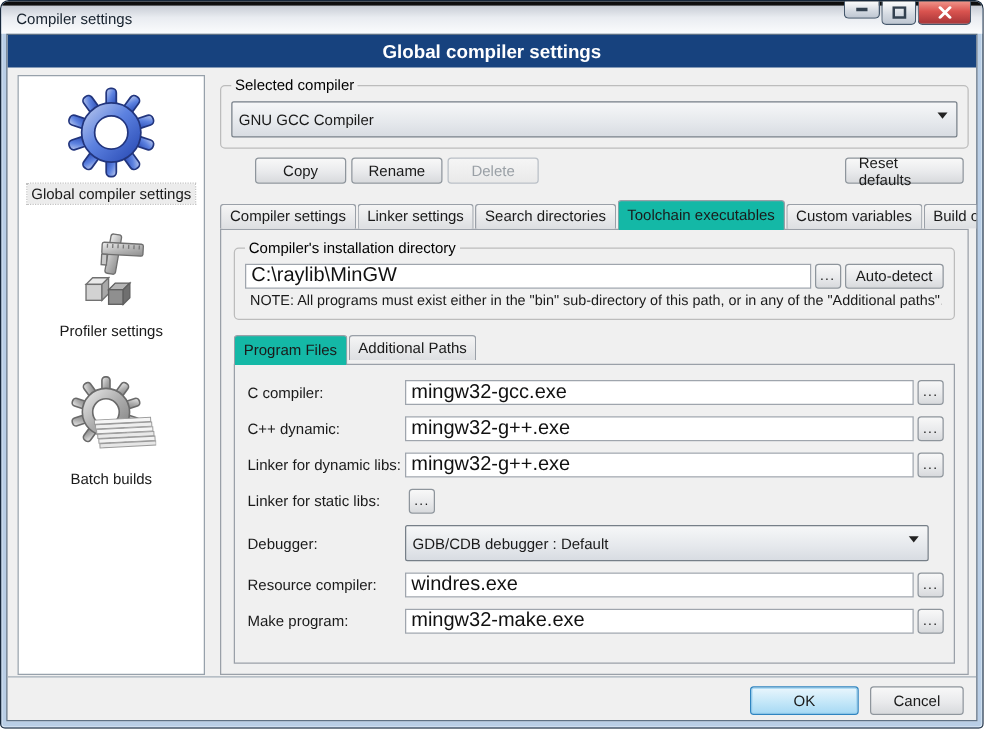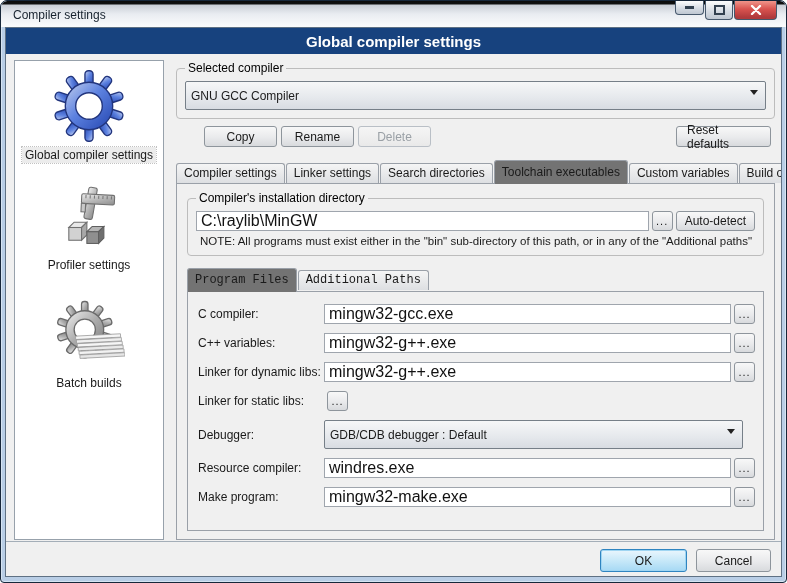--- a/index.html
+++ b/index.html
@@ -55,34 +55,34 @@
   .b-setdef{width:103px;margin-left:116px;}
   .b-copy{width:73px;margin-left:28px;}
   .b-rename{width:73px;margin-left:4px;}
   .b-delete{width:73px;margin-left:4px;}
   .b-reset{width:95px;margin-left:auto;}
 
   .tabstrip{display:flex;align-items:flex-end;height:24px;margin:0 2px 0 4px;position:relative;z-index:2;}
   .tab{height:20px;line-height:19px;padding:0 7px;margin-right:1px;white-space:nowrap;
     border:1px solid #9aa0a8;border-bottom:none;border-radius:3px 3px 0 0;
     background:linear-gradient(#f5f5f5,#dddfe2);cursor:default;}
-  .tab.active{height:24px;line-height:23px;background:#737373;margin-bottom:-1px;}
+  .tab.active{height:24px;line-height:23px;background:#14b8a6;margin-bottom:-1px;}
 
   .tabpage{flex:1;border:1px solid #9aa0a8;background:#f0f0f0;margin:0 2px 0 4px;
     padding:12px 8px 8px;display:flex;flex-direction:column;min-height:0;}
 
   .gb-instdir{margin:2px 2px 10px;padding:12px 8px 4px;}
   .pathrow{display:flex;align-items:center;}
   input.field{flex:1;height:20px;border:1px solid #9fa5ad;background:#fff;padding:0 4px;
     font-family:"Liberation Sans",sans-serif;font-size:16px;color:#111;min-width:0;}
   .browse{width:21px;height:20px;margin-left:3px;padding:0;font-size:11px;letter-spacing:1px;}
   .b-autodetect{height:20px;margin-left:3px;padding:0 8px;}
   .note{margin:4px 2px 4px 4px;font-size:11.5px;white-space:nowrap;overflow:hidden;}
 
-  .subtabstrip{display:flex;align-items:center;height:23px;margin:2px 0 0 2px;position:relative;z-index:2;font-family:Liberation Mono, monospace;}
+  .subtabstrip{display:flex;align-items:flex-start;height:23px;margin:2px 0 0 2px;position:relative;z-index:2;}
   .subpanel{flex:1;border:1px solid #9aa0a8;background:#f0f0f0;margin:0 2px;padding:12px 8px 6px 10px;}
 
   .trow{display:flex;align-items:center;margin-bottom:9px;}
   .trow .flabel{width:126px;flex:none;}
   .combo.debug{flex:1;margin-right:12px;}
 
   .footer{height:38px;border-top:1px solid #a4aeb8;margin-top:1px;
     display:flex;align-items:center;justify-content:flex-end;gap:9px;padding-right:10px;}
   .b-ok{width:87px;height:23px;border:1px solid #2f84c0;border-radius:3px;
     background:linear-gradient(#eaf6fd,#c9e9f9 48%,#a6d9f4);
@@ -260,21 +260,21 @@
 
           <div class="subpanel">
 
             <div class="trow">
               <span class="flabel">C compiler:</span>
               <input class="field" type="text" value="mingw32-gcc.exe" style="">
               <div class="btn browse">...</div>
             </div>
 
             <div class="trow">
-              <span class="flabel">C++ variables:</span>
+              <span class="flabel">C++ dynamic:</span>
               <input class="field" type="text" value="mingw32-g++.exe" style="">
               <div class="btn browse">...</div>
             </div>
 
             <div class="trow">
               <span class="flabel">Linker for dynamic libs:</span>
               <input class="field" type="text" value="mingw32-g++.exe" style="">
               <div class="btn browse">...</div>
             </div>
 

